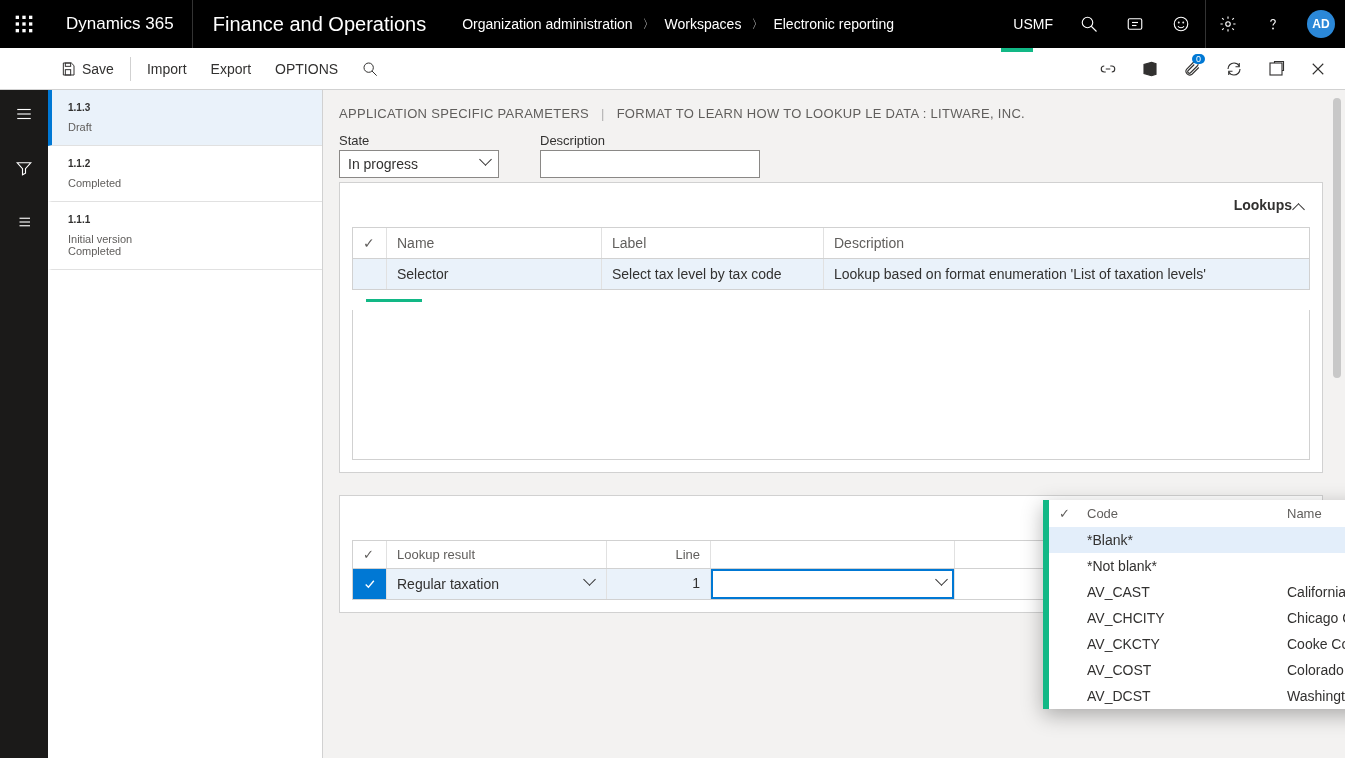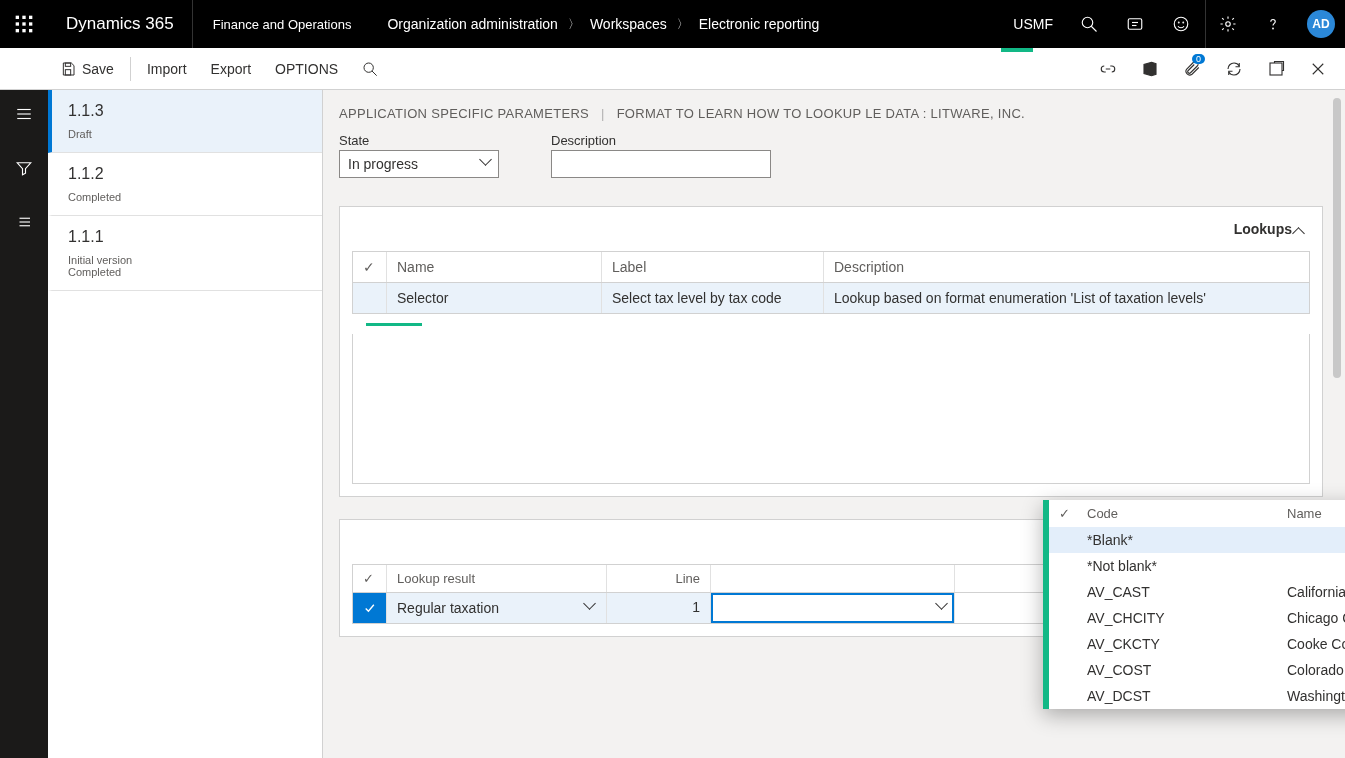--- a/index.html
+++ b/index.html
@@ -2,21 +2,21 @@
 <html><head>
   <meta charset="utf-8">
   <style>
     * { box-sizing: border-box; margin: 0; padding: 0; font-family: "Segoe UI", Tahoma, sans-serif; }
     body { width: 1345px; height: 758px; overflow: hidden; background: #fff; font-size: 14px; color: #323130; }
 
     .topbar { height: 48px; background: #000; display: flex; align-items: center; color: #fff; }
     .waffle { width: 48px; height: 48px; display: flex; align-items: center; justify-content: center; cursor: pointer; }
     .waffle svg { width: 20px; height: 20px; fill: #fff; }
     .brand { padding: 0 18px; font-size: 17px; font-weight: 400; border-right: 1px solid #333; height: 56px; display: flex; align-items: center; }
-    .subbrand { padding: 0 20px; font-size: 13px; height: 48px; display: flex; align-items: center; }
+    .subbrand { padding: 0 20px; font-size: 20px; height: 48px; display: flex; align-items: center; }
     .breadcrumb { padding: 0 16px; display: flex; align-items: center; gap: 10px; font-size: 14px; }
     .breadcrumb .sep { font-size: 12px; opacity: 0.8; }
     .topbar-right { margin-left: auto; display: flex; align-items: center; gap: 2px; height: 48px; }
     .top-ic { width: 44px; height: 48px; display: flex; align-items: center; justify-content: center; cursor: pointer; }
     .top-ic.company { font-size: 14px; width: auto; padding: 0 12px; }
     .top-ic svg { width: 18px; height: 18px; stroke: #fff; stroke-width: 1.5; fill: none; }
     .top-ic.settings { border-left: 1px solid #333; }
     .avatar { width: 28px; height: 28px; border-radius: 50%; background: #2B88D8; color: #ffffff; display: flex; align-items: center; justify-content: center; font-size: 12px; font-weight: 600; margin: 0 10px; }
 
     .actionbar { height: 42px; border-bottom: 1px solid #d1d1d1; display: flex; align-items: center; padding-left: 48px; background: #fff; position: relative; }
@@ -28,27 +28,27 @@
     .accent-line { position: absolute; height: 4px; background: #12b886; width: 32px; right: 312px; top: 0; }
 
     .layout { display: flex; height: calc(758px - 48px - 42px); }
     .sidenav { width: 48px; background: #1b1a19; display: flex; flex-direction: column; align-items: center; padding-top: 6px; gap: 18px; }
     .sidenav-ic { width: 48px; height: 36px; display: flex; align-items: center; justify-content: center; cursor: pointer; }
     .sidenav-ic svg { width: 18px; height: 18px; stroke: #fff; stroke-width: 1.5; fill: none; }
 
     .versions { width: 275px; background: #fff; border-right: 1px solid #d1d1d1; }
     .ver-item { padding: 12px 16px; border-bottom: 1px solid #e1e1e1; border-left: 4px solid transparent; cursor: pointer; }
     .ver-item.sel { background: #eaf2fa; border-left: 4px solid #0078d4; }
-    .ver-num { font-size: 16px; font-weight: 400; margin-bottom: 8px; }
+    .ver-num { font-size: 10px; font-weight: 700; margin-bottom: 8px; }
     .ver-status { font-size: 11px; color: #605e5c; }
 
     .main { flex: 1; background: #f3f2f1; padding: 16px 22px 0 16px; overflow: hidden; position: relative; }
     .main-hdr { font-size: 13px; color: #605e5c; margin-bottom: 12px; letter-spacing: 0.3px; }
     .main-hdr .sep2 { margin: 0 8px; color: #b0b0b0; }
-    .fields { display: flex; gap: 52px; margin-bottom: 28px; align-items: center; }
+    .fields { display: flex; gap: 41px; margin-bottom: 4px; align-items: center; }
     .field { display: flex; flex-direction: column; }
     .field label { font-size: 13px; color: #323130; margin-bottom: 2px; }
     .field .select { width: 160px; height: 28px; border: 1px solid #8a8886; background: #fff; display: flex; align-items: center; justify-content: space-between; padding: 0 6px 0 8px; font-size: 14px; }
     .field input { width: 220px; height: 28px; border: 1px solid #8a8886; padding: 0 8px; font-size: 14px; }
 
     .section { background: #fff; border: 1px solid #d1d1d1; margin-bottom: 22px; }
     .section-hdr { display: flex; align-items: center; justify-content: flex-end; padding: 14px 16px; font-size: 14px; font-weight: 600; }
     .table { border: 1px solid #d1d1d1; margin: 0 12px 12px 12px; background: #fff; }
     .th, .tr { display: flex; }
     .th { border-bottom: 1px solid #d1d1d1; }

